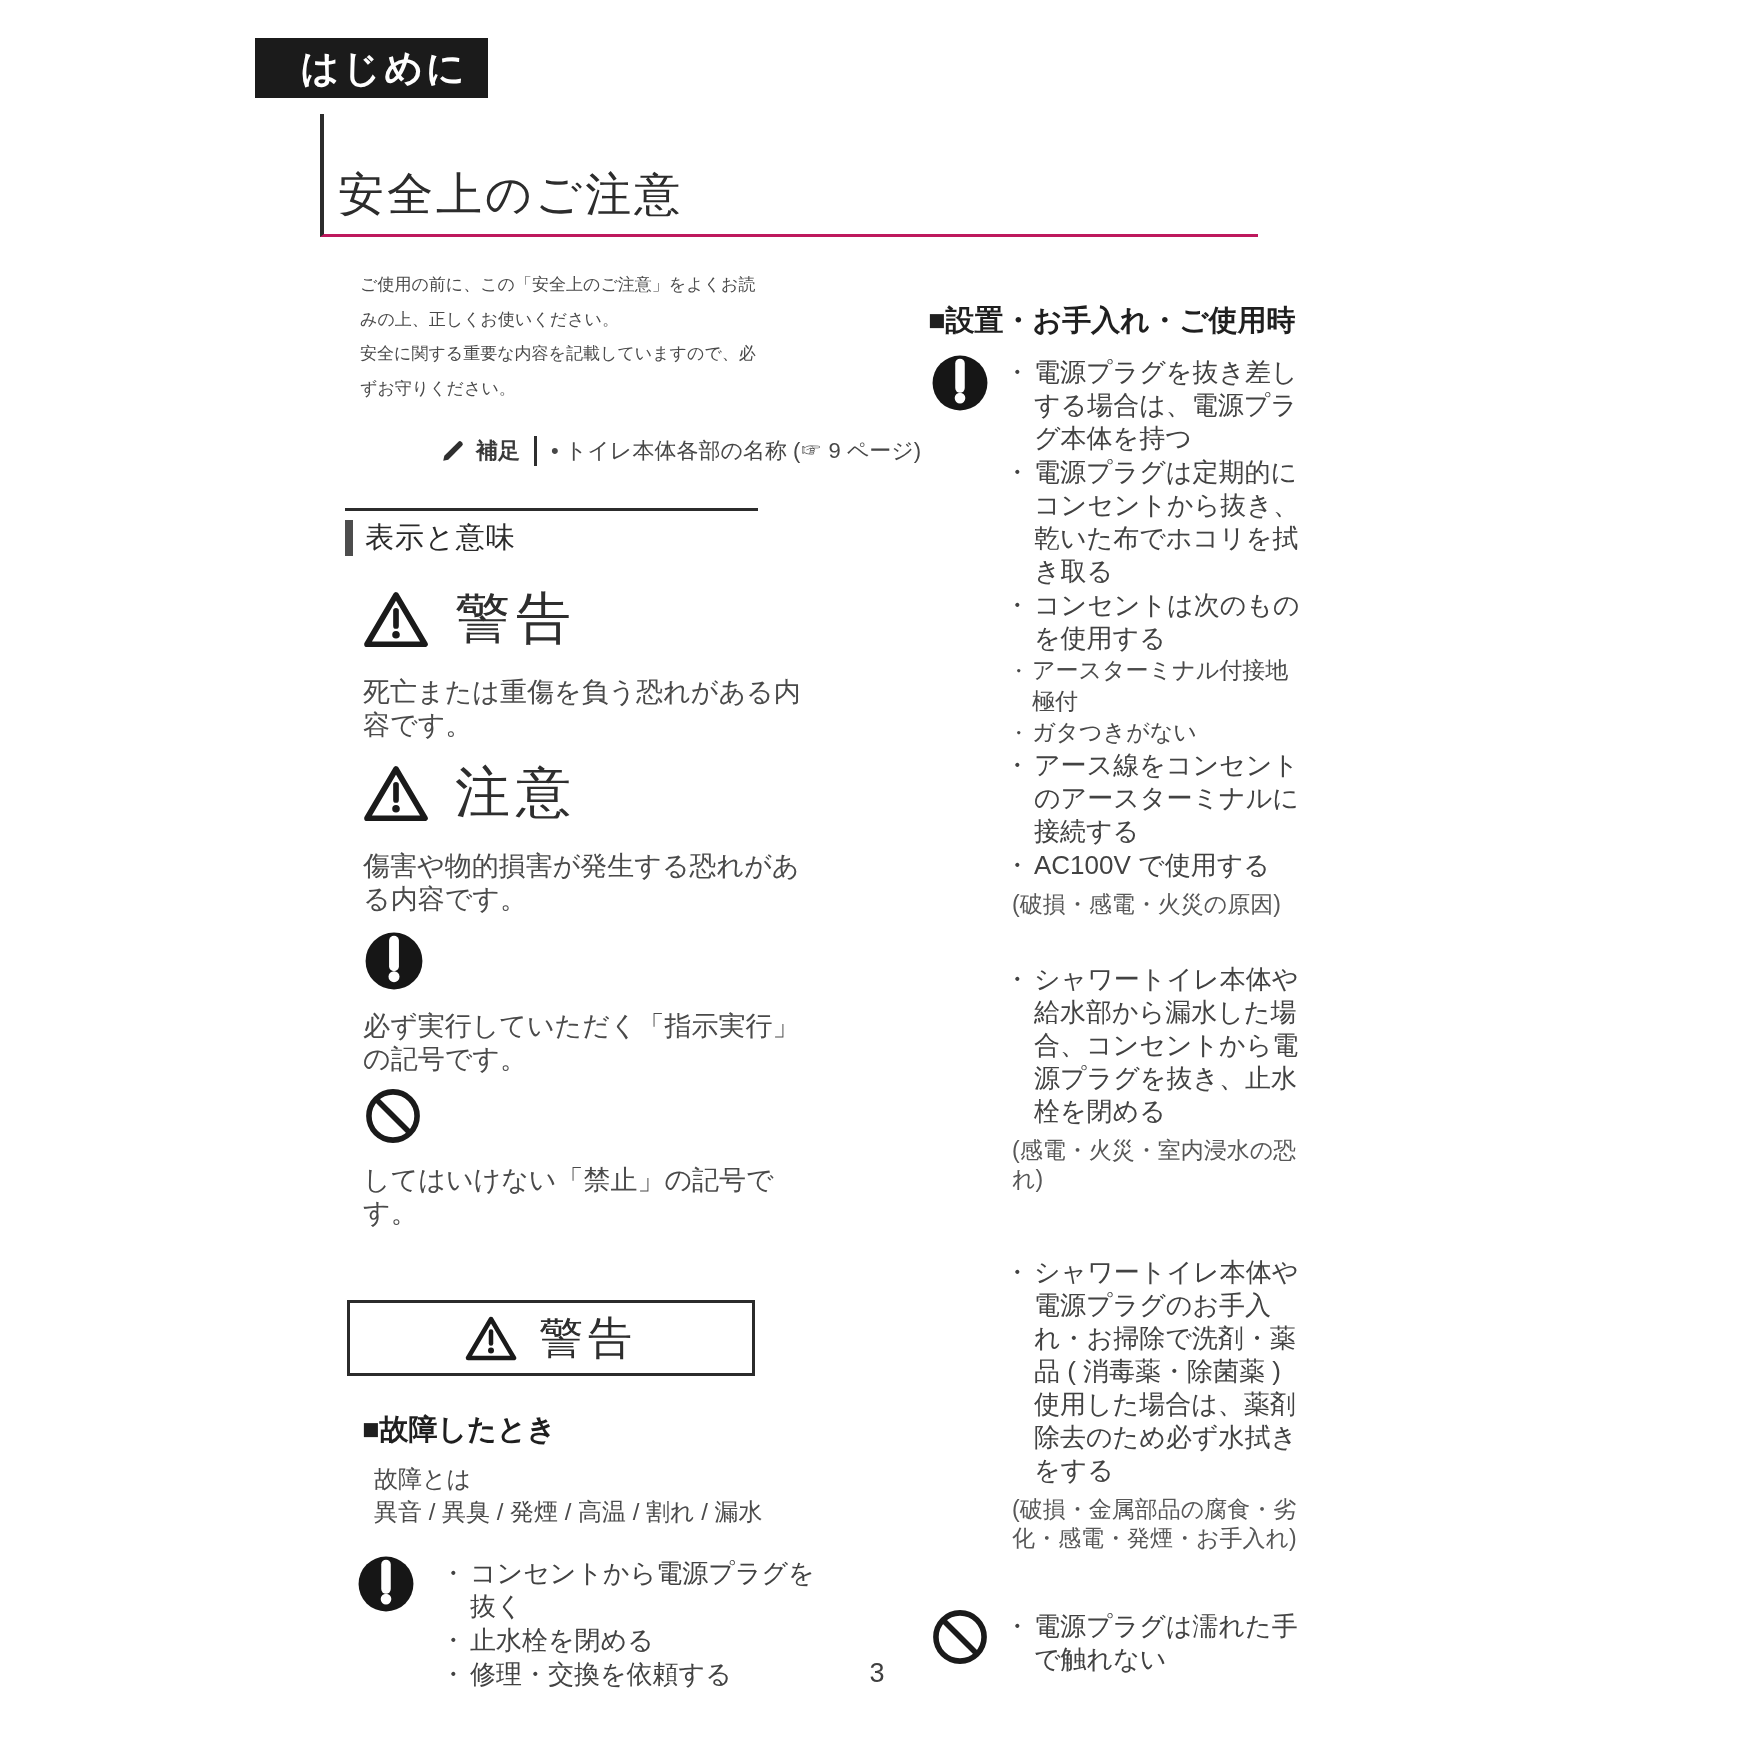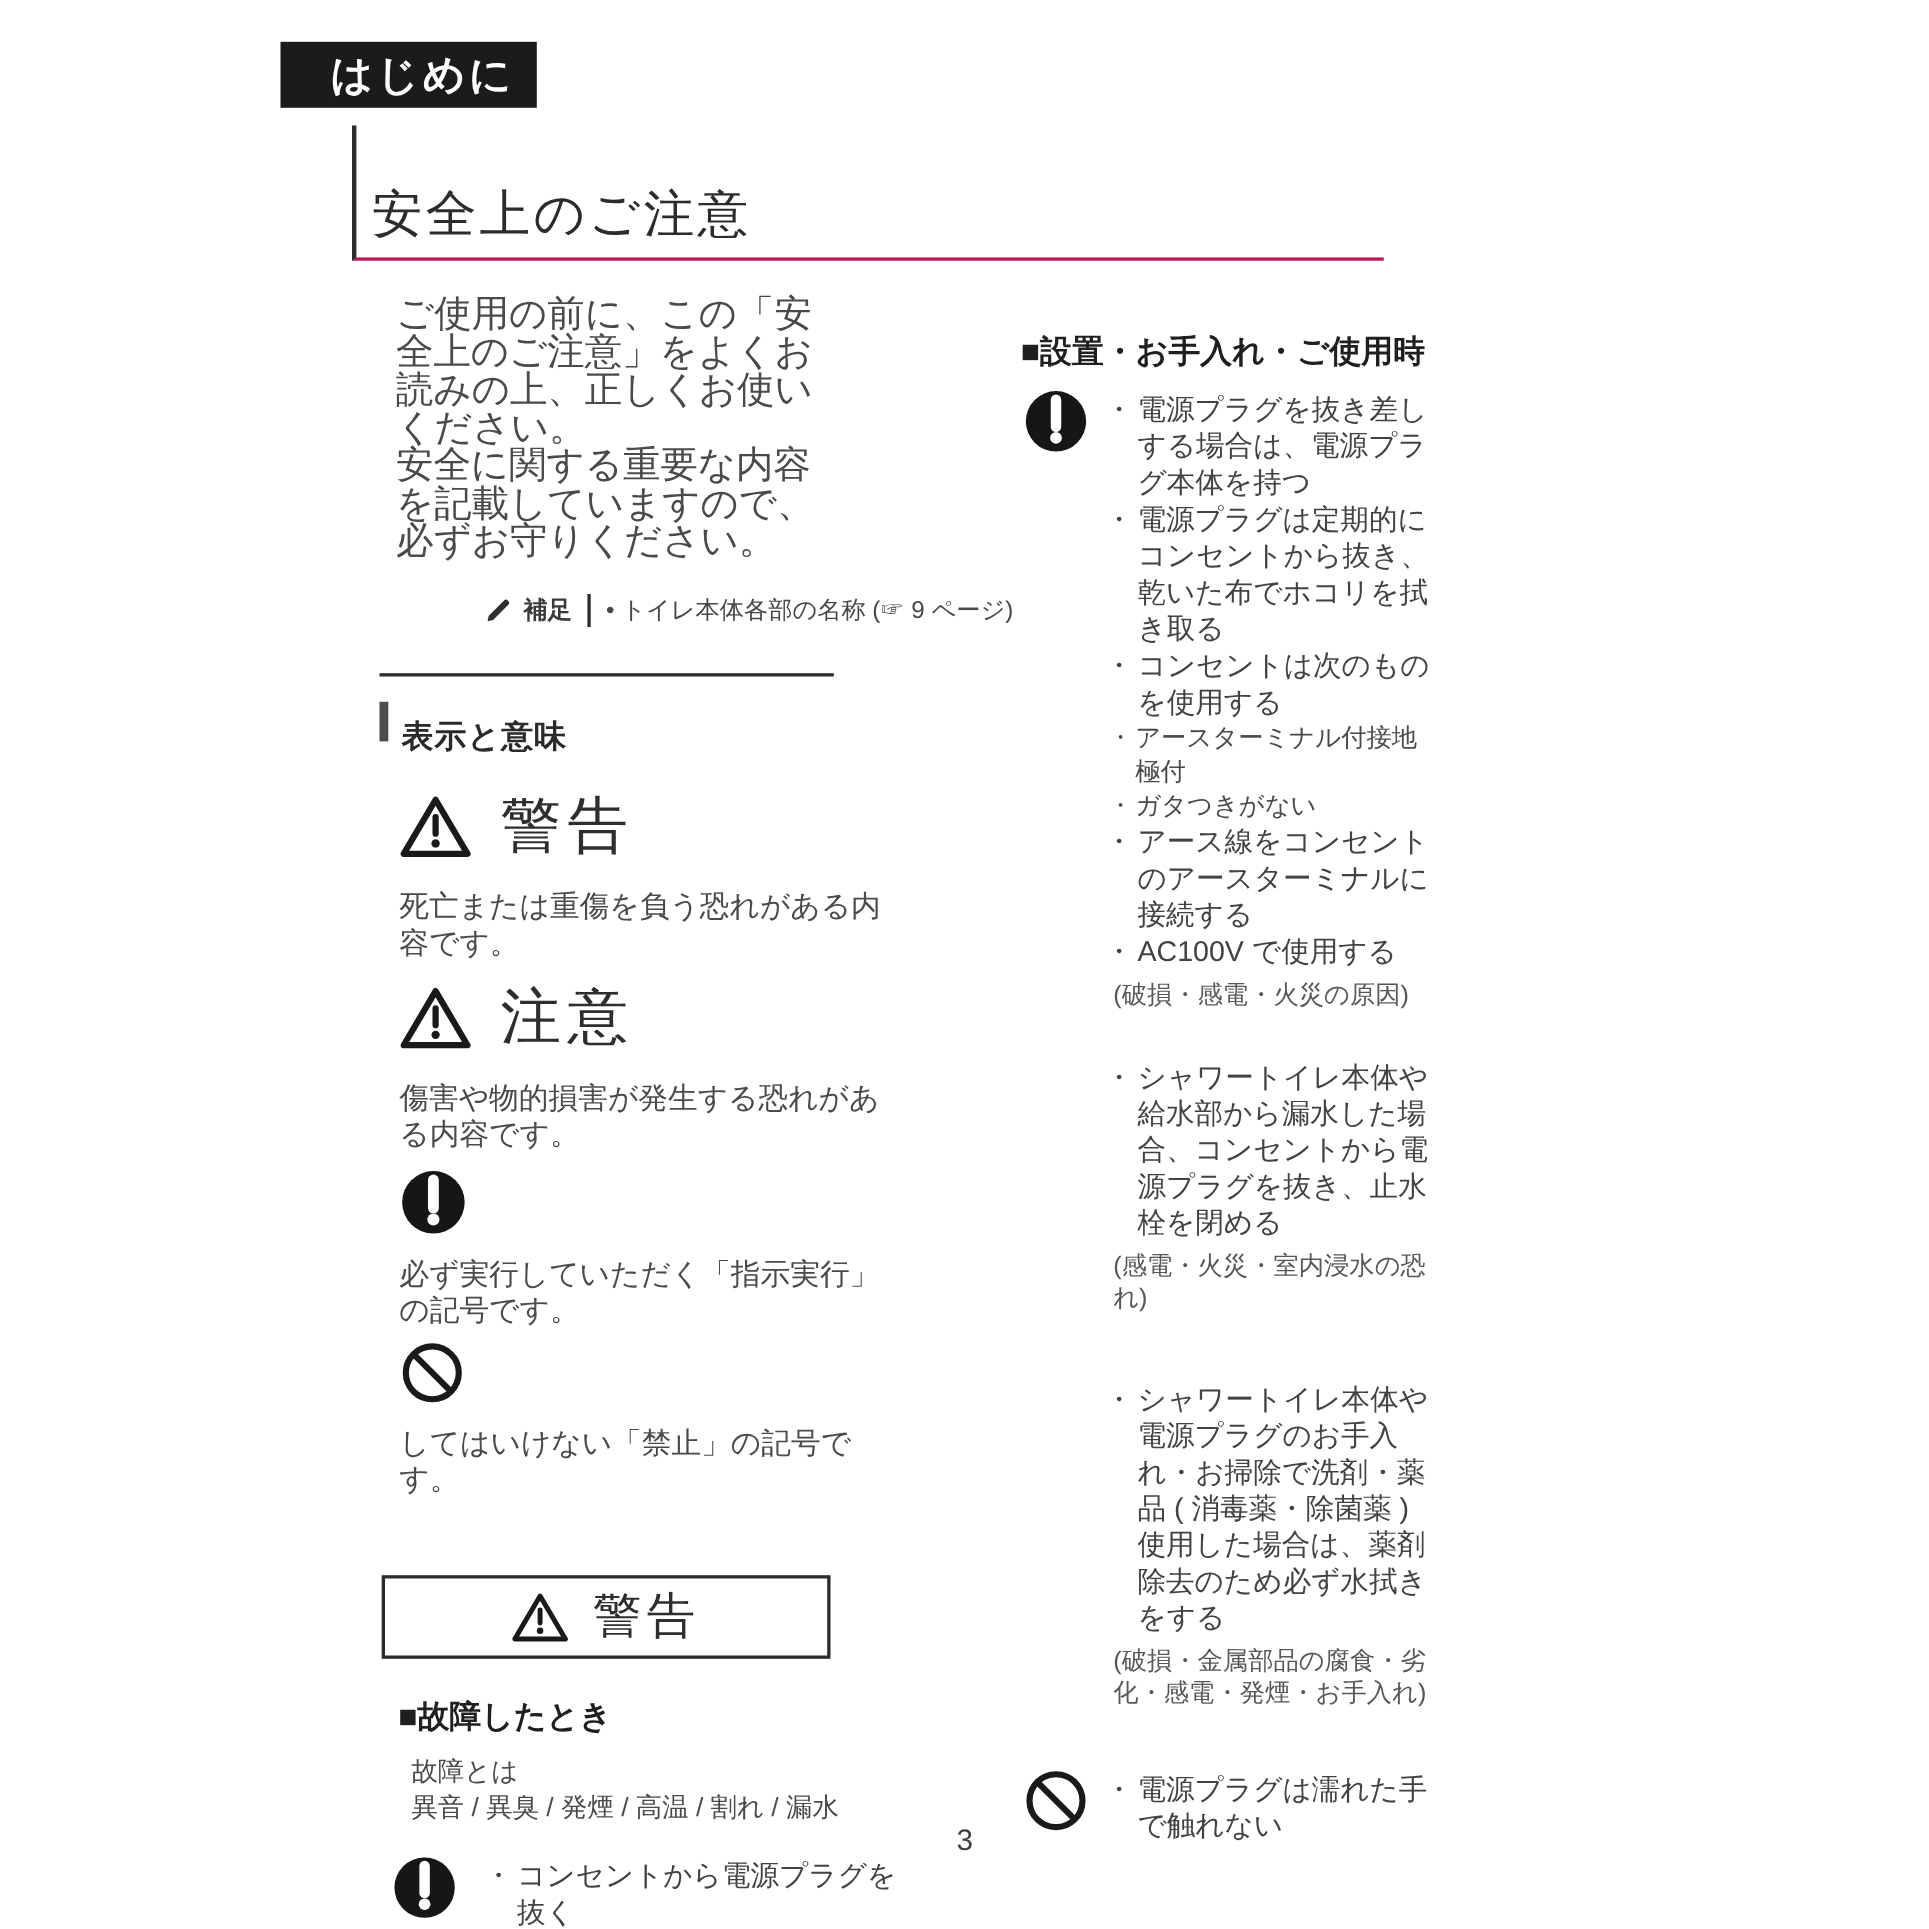--- a/index.html
+++ b/index.html
@@ -26,36 +26,36 @@
   .page-title{
     position:absolute;left:14px;bottom:8px;font-size:46px;color:#2c2c2c;letter-spacing:3px;
   }
 
   
   .col-left{position:absolute;left:320px;top:268px;width:520px;}
   .col-right{position:absolute;left:928px;top:303px;width:385px;}
 
   p{margin:0;}
 
-  .intro{margin-left:40px;width:408px;font-size:34px;line-height:34.5px;color:#4a4a4a;}
+  .intro{margin-left:40px;width:408px;font-size:17px;line-height:34.5px;color:#4a4a4a;}
 
   .note-row{
     margin-left:120px;margin-top:30px;display:flex;align-items:center;gap:10px;
     font-size:22px;color:#474747;white-space:nowrap;
   }
   .note-label{font-weight:bold;color:#3a3a3a;}
   .note-divider{width:0;height:30px;border-left:3px solid #2e2e2e;margin:0 4px;}
   .note-item::before{content:"• ";}
 
   .legend-header{
     margin-left:25px;margin-top:42px;width:413px;border-top:3px solid #2c2c2c;
     padding-top:7px;display:flex;align-items:center;box-sizing:border-box;
   }
   .legend-vbar{width:8px;height:36px;background:#4d4d4d;margin-right:12px;flex:none;}
-  .legend-header-text{font-size:29px;font-weight:700;color:#2a2a2a;letter-spacing:1px;margin-top:28px;}
+  .legend-header-text{font-size:29px;font-weight:400;color:#2a2a2a;letter-spacing:1px;}
 
   .sign-row{margin-left:43px;display:flex;align-items:center;gap:26px;}
   .sign-row.warning{margin-top:24px;}
   .sign-row.caution{margin-top:14px;}
   .sign-label{font-size:55px;font-weight:300;color:#2e2e2e;letter-spacing:6px;}
   .sign-desc{margin-left:43px;margin-top:20px;font-size:27px;color:#4a4a4a;line-height:33px;width:440px;}
   .legend-icon{margin-left:45px;margin-top:16px;height:58px;}
   .legend-icon.prohibit{margin-top:12px;height:56px;}
 
   .warn-box{

